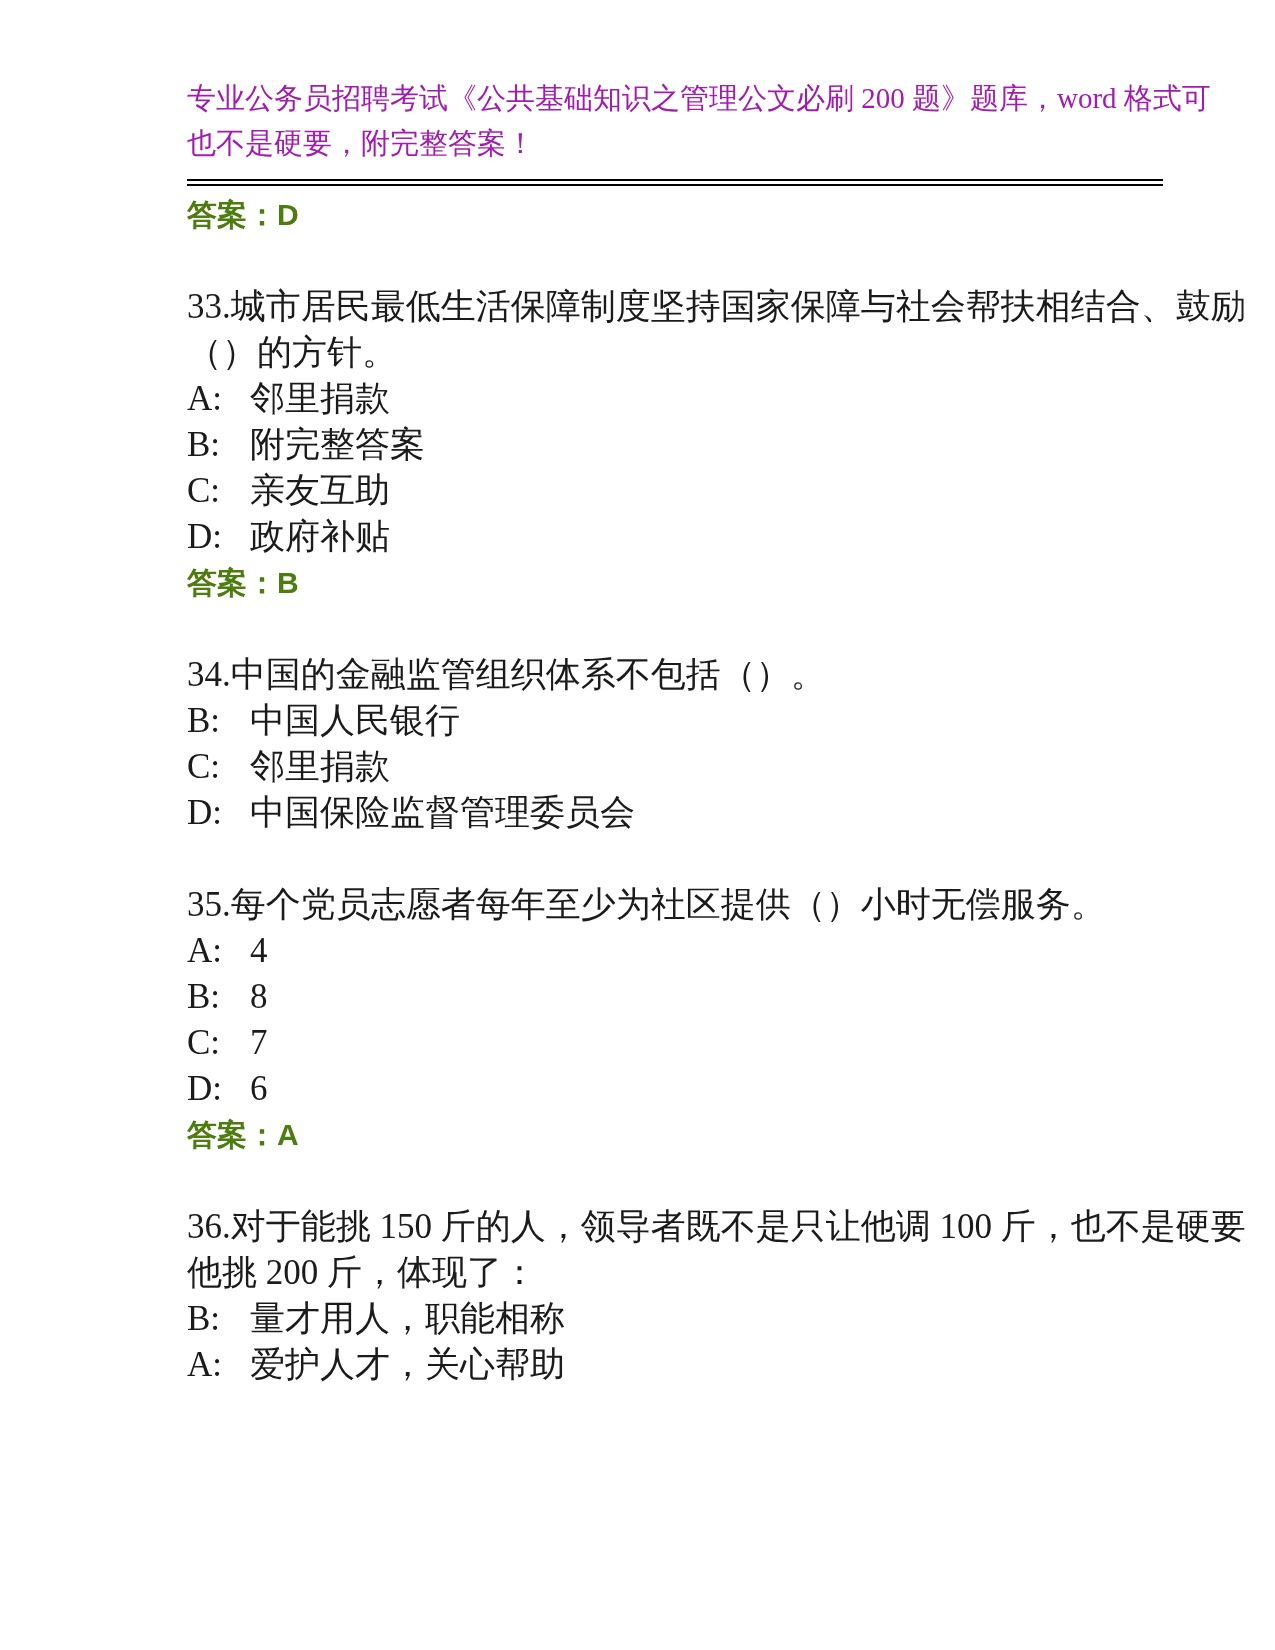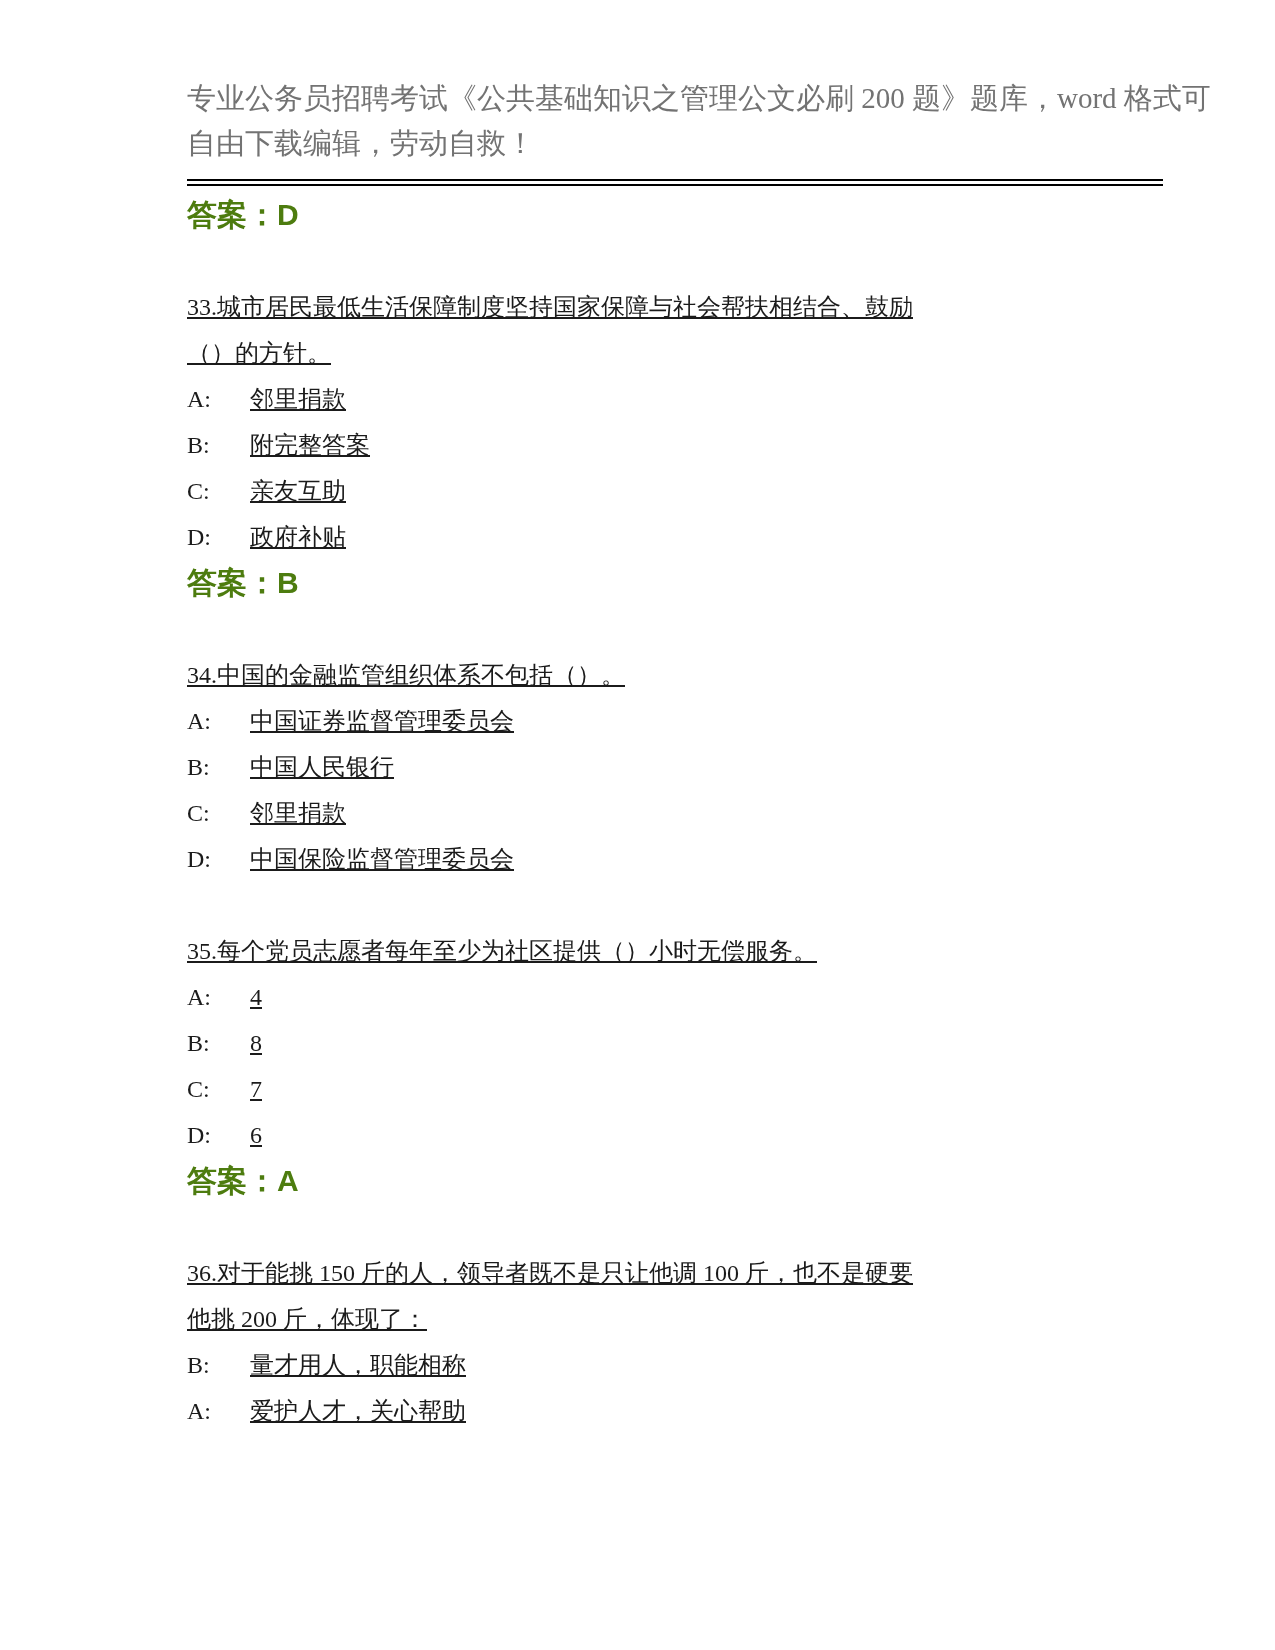--- a/index.html
+++ b/index.html
@@ -15,77 +15,75 @@
   .content {
     padding-left: 187px;
     padding-top: 76px;
     width: 1000px;
   }
   .hdr-line {
     font-size: 29px;
     line-height: 45px;
     white-space: nowrap;
     font-weight: normal;
-    color: #737373;
+    color: #a21caf;
   }
   .separator {
     box-sizing: content-box;
     width: 976px;
     height: 3px;
     border-top: 2px solid #000;
     border-bottom: 2px solid #000;
     margin-top: 13px;
   }
   .ans-line {
     font-family: "Liberation Sans", "DejaVu Sans", sans-serif;
     font-weight: bold;
     font-size: 30px;
     line-height: 46px;
     color: #4d7c0f;
     white-space: nowrap;
   }
   .ans-top { margin-top: 6px; }
   .question { margin-top: 46px; }
   .q-line, .opt-line {
-    font-size: 24px;
+    font-size: 35px;
     line-height: 46px;
     white-space: nowrap;
-    text-decoration: underline;
   }
   .opt-key { display: inline-block; min-width: 63px; }
   .ans-value { display: inline; }
 </style>
 </head>
 <body>
 
 <div class="page">
   <div class="content">
 
     <div>
       <div class="hdr-line">专业公务员招聘考试《公共基础知识之管理公文必刷 200 题》题库，word 格式可</div>
-      <div class="hdr-line">自由下载编辑，劳动自救！</div>
+      <div class="hdr-line">也不是硬要，附完整答案！</div>
     </div>
 
     <div class="separator"></div>
 
     <div class="ans-line ans-top"><span>答案：</span><span class="ans-value">D</span></div>
 
     <div class="question">
       <div class="q-line">33.城市居民最低生活保障制度坚持国家保障与社会帮扶相结合、鼓励</div>
       <div class="q-line">（）的方针。</div>
       <div class="opt-line"><span class="opt-key">A:</span><span>邻里捐款</span></div>
       <div class="opt-line"><span class="opt-key">B:</span><span>附完整答案</span></div>
       <div class="opt-line"><span class="opt-key">C:</span><span>亲友互助</span></div>
       <div class="opt-line"><span class="opt-key">D:</span><span>政府补贴</span></div>
       <div class="ans-line"><span>答案：</span><span class="ans-value">B</span></div>
     </div>
 
     <div class="question">
       <div class="q-line">34.中国的金融监管组织体系不包括（）。</div>
-      <div class="opt-line"><span class="opt-key">A:</span><span>中国证券监督管理委员会</span></div>
       <div class="opt-line"><span class="opt-key">B:</span><span>中国人民银行</span></div>
       <div class="opt-line"><span class="opt-key">C:</span><span>邻里捐款</span></div>
       <div class="opt-line"><span class="opt-key">D:</span><span>中国保险监督管理委员会</span></div>
     </div>
 
     <div class="question">
       <div class="q-line">35.每个党员志愿者每年至少为社区提供（）小时无偿服务。</div>
       <div class="opt-line"><span class="opt-key">A:</span><span>4</span></div>
       <div class="opt-line"><span class="opt-key">B:</span><span>8</span></div>
       <div class="opt-line"><span class="opt-key">C:</span><span>7</span></div>

